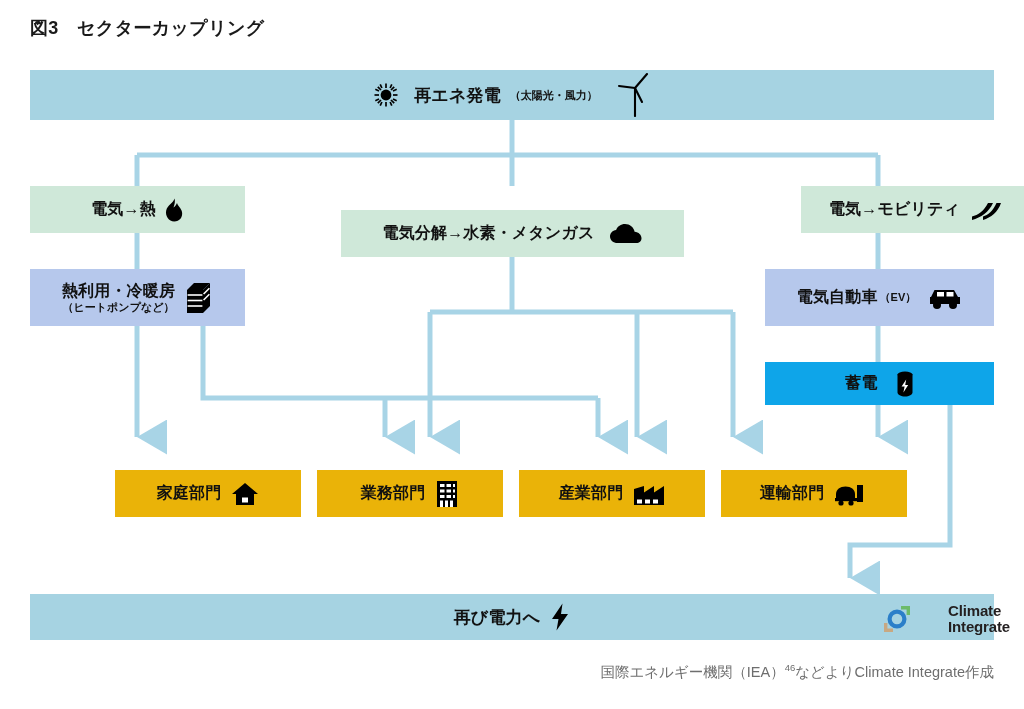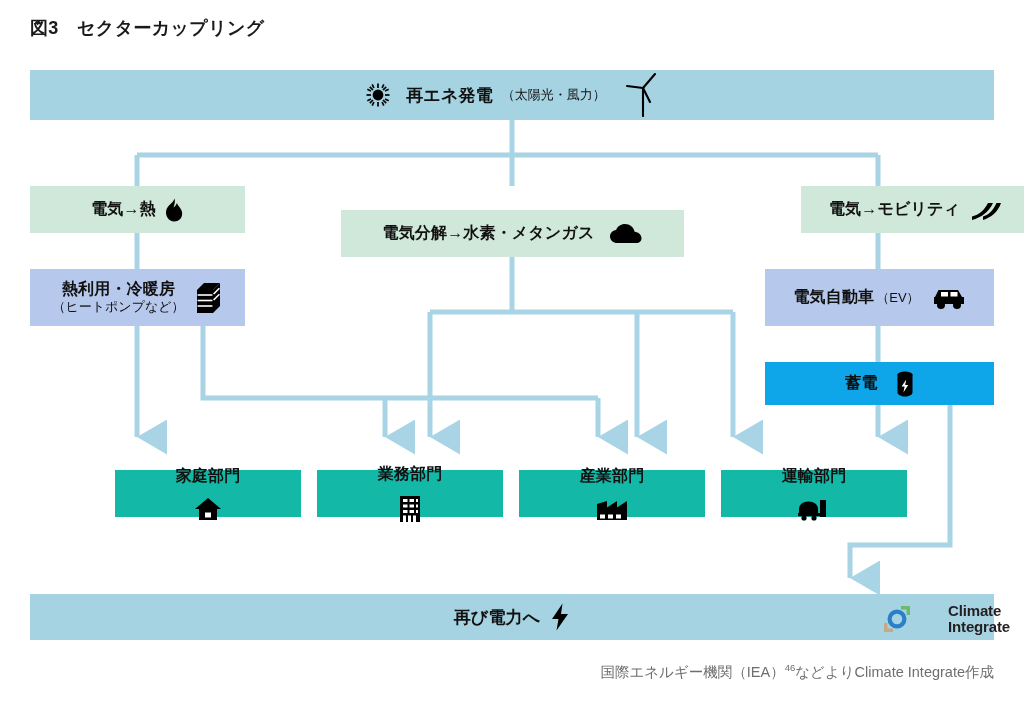--- a/index.html
+++ b/index.html
@@ -33,38 +33,38 @@
     color: #111;
     z-index: 3;
   }
   .box .label {
     font-weight: bold;
     font-size: 16px;
     letter-spacing: 0.01em;
     white-space: nowrap;
   }
   .box .sublabel {
-    font-weight: normal;
-    font-size: 13px;
+    font-weight: bold;
+    font-size: 11px;
     white-space: nowrap;
   }
   .box .stacked {
     display: flex;
     flex-direction: column;
     align-items: center;
     line-height: 1.25;
   }
   .banner {
     background: #a6d3e2;
   }
   .banner .label { font-size: 17px; }
   .green { background: #cfe8d9; }
   .lilac { background: #b6c8ec; }
   .grey  { background: #0ea5e9; align-items: center; }
-  .palebox { background: #14b8a6; flex-direction: column; }
+  .palebox { background: #eab308; }
 
   .ico { display: inline-flex; align-items: center; justify-content: center; }
   .ico svg { display: block; }
 
   .logo {
     position: absolute;
     display: flex;
     align-items: center;
     gap: 7px;
     z-index: 4;

